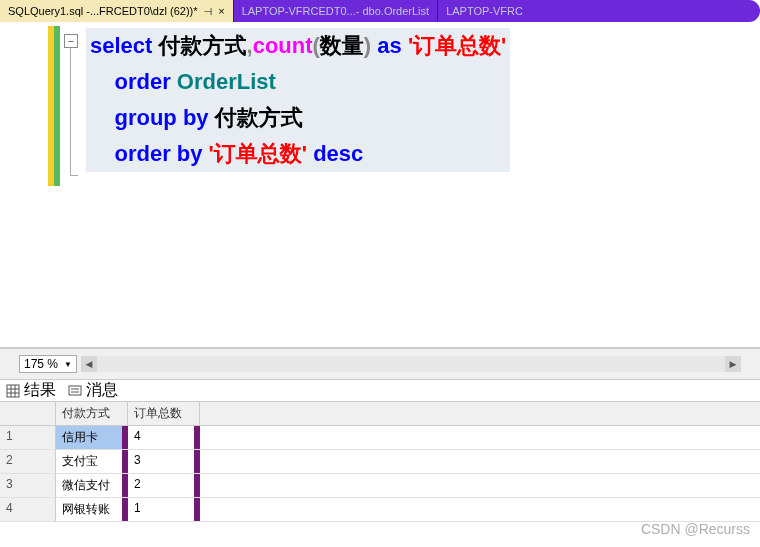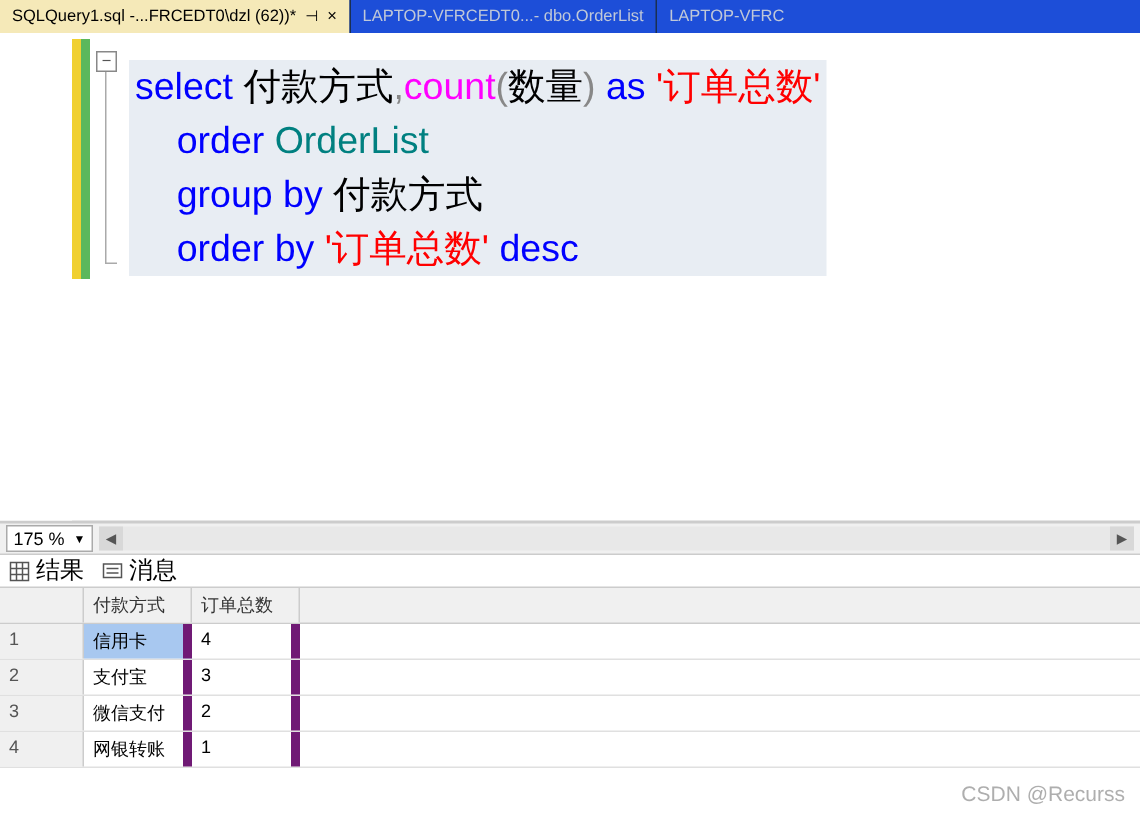--- a/index.html
+++ b/index.html
@@ -1,42 +1,42 @@
 <!DOCTYPE html>
 <html><head>
   <meta charset="utf-8">
   <style>
     * { margin: 0; padding: 0; box-sizing: border-box; font-family: "Microsoft YaHei", Arial, sans-serif; }
     body { width: 760px; height: 547px; background: #fff; overflow: hidden; position: relative; }
     
-    .tab-bar { height: 22px; background: #1d4ed8; display: flex; font-size: 11px; }
+    .tab-bar { height: 22px; background: #6d28d9; display: flex; font-size: 11px; border-radius: 11px; }
     .tab { padding: 3px 8px; color: #c0c8d8; display: flex; align-items: center; white-space: nowrap; }
     .tab.active { background: #f5e9b8; color: #000; }
     .tab-pin { margin-left: 6px; font-size: 10px; }
     .tab-close { margin-left: 6px; font-size: 11px; cursor: pointer; }
     .tab-sep { width: 1px; background: #1a2f52; }
     
     .editor-area { height: 326px; background: #fff; position: relative; border-bottom: 1px solid #ccc; }
     .gutter-bar { position: absolute; left: 0; top: 0; width: 48px; height: 100%; background: #fff; }
     .yellow-bar { position: absolute; left: 48px; top: 4px; width: 6px; height: 160px; background: #f0d030; }
     .green-bar { position: absolute; left: 54px; top: 4px; width: 6px; height: 160px; background: #5cb85c; }
     .collapse-btn { position: absolute; left: 64px; top: 12px; width: 14px; height: 14px; border: 1px solid #888; background: #fff; font-size: 11px; line-height: 12px; text-align: center; color: #555; cursor: pointer; }
     .collapse-line { position: absolute; left: 70px; top: 26px; width: 1px; height: 128px; background: #aaa; }
     .collapse-line::after { content: ''; position: absolute; bottom: 0; left: 0; width: 8px; height: 1px; background: #aaa; }
     
-    .code { position: absolute; left: 86px; top: 18px; font-family: Consolas, "Courier New", monospace; font-size: 25px; line-height: 36px; background: #e8edf3; }
+    .code { position: absolute; left: 86px; top: 6px; font-family: Consolas, "Courier New", monospace; font-size: 22px; line-height: 36px; background: #e8edf3; font-weight: bold; }
     .code-line { white-space: pre; padding: 0 4px; }
     .kw-blue { color: #0000ff; }
     .kw-pink { color: #ff00ff; }
     .kw-red { color: #ff0000; }
     .kw-green { color: #008080; }
     .kw-gray { color: #888; }
     .kw-black { color: #000; }
     
-    .zoom-bar { height: 22px; background: #f0f0f0; border-top: 1px solid #ccc; border-bottom: 1px solid #ccc; display: flex; align-items: center; padding: 0 4px; font-size: 12px; }
+    .zoom-bar { height: 32px; background: #f0f0f0; border-top: 1px solid #ccc; border-bottom: 1px solid #ccc; display: flex; align-items: center; padding: 0 19px; font-size: 12px; }
     .zoom-select { border: 1px solid #aaa; padding: 1px 4px; background: #fff; font-size: 12px; display: flex; align-items: center; }
     .zoom-select .caret { margin-left: 6px; font-size: 8px; }
     .scroll-track { flex: 1; margin-left: 4px; height: 16px; background: #e8e8e8; position: relative; }
     .scroll-arrow { position: absolute; top: 0; width: 16px; height: 16px; background: #d8d8d8; font-size: 9px; text-align: center; line-height: 16px; color: #555; }
     .scroll-arrow.left { left: 0; }
     .scroll-arrow.right { right: 0; }
     
     .results-tabs { height: 22px; display: flex; align-items: center; padding: 2px 6px; font-size: 16px; gap: 12px; border-bottom: 1px solid #ccc; }
     .rtab { display: flex; align-items: center; gap: 4px; }
     .icon-grid { width: 14px; height: 14px; display: inline-block; }

